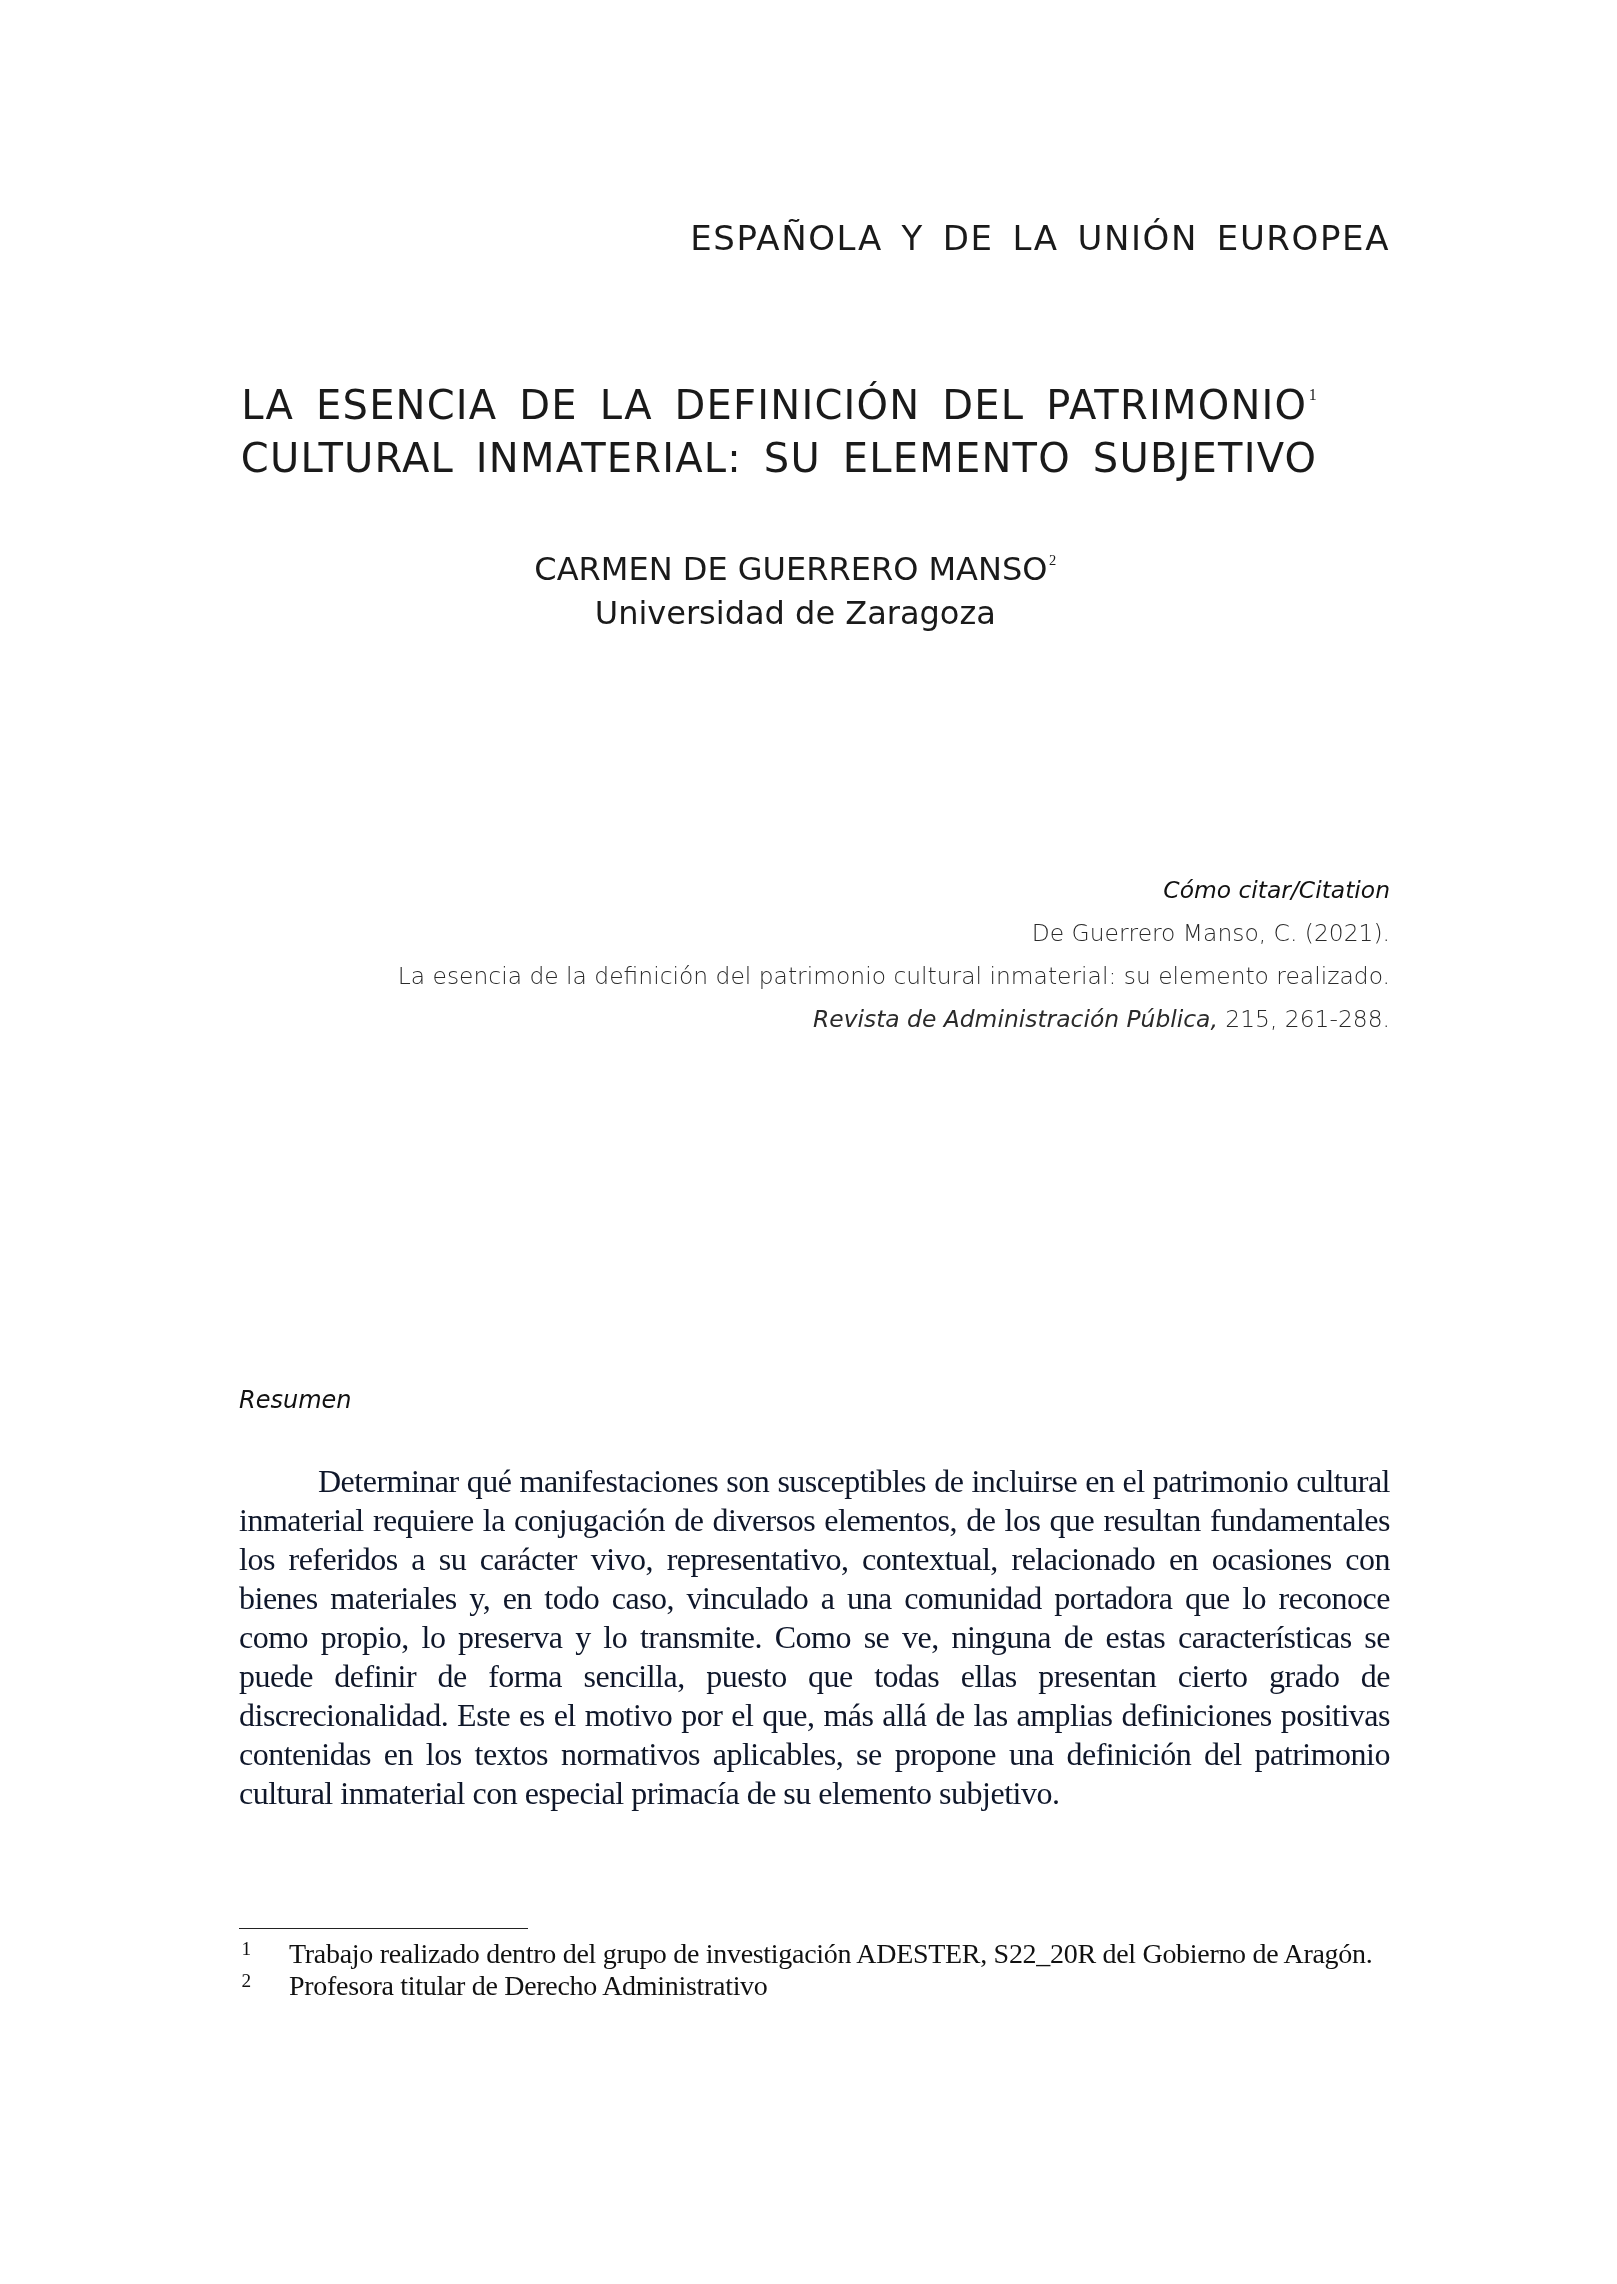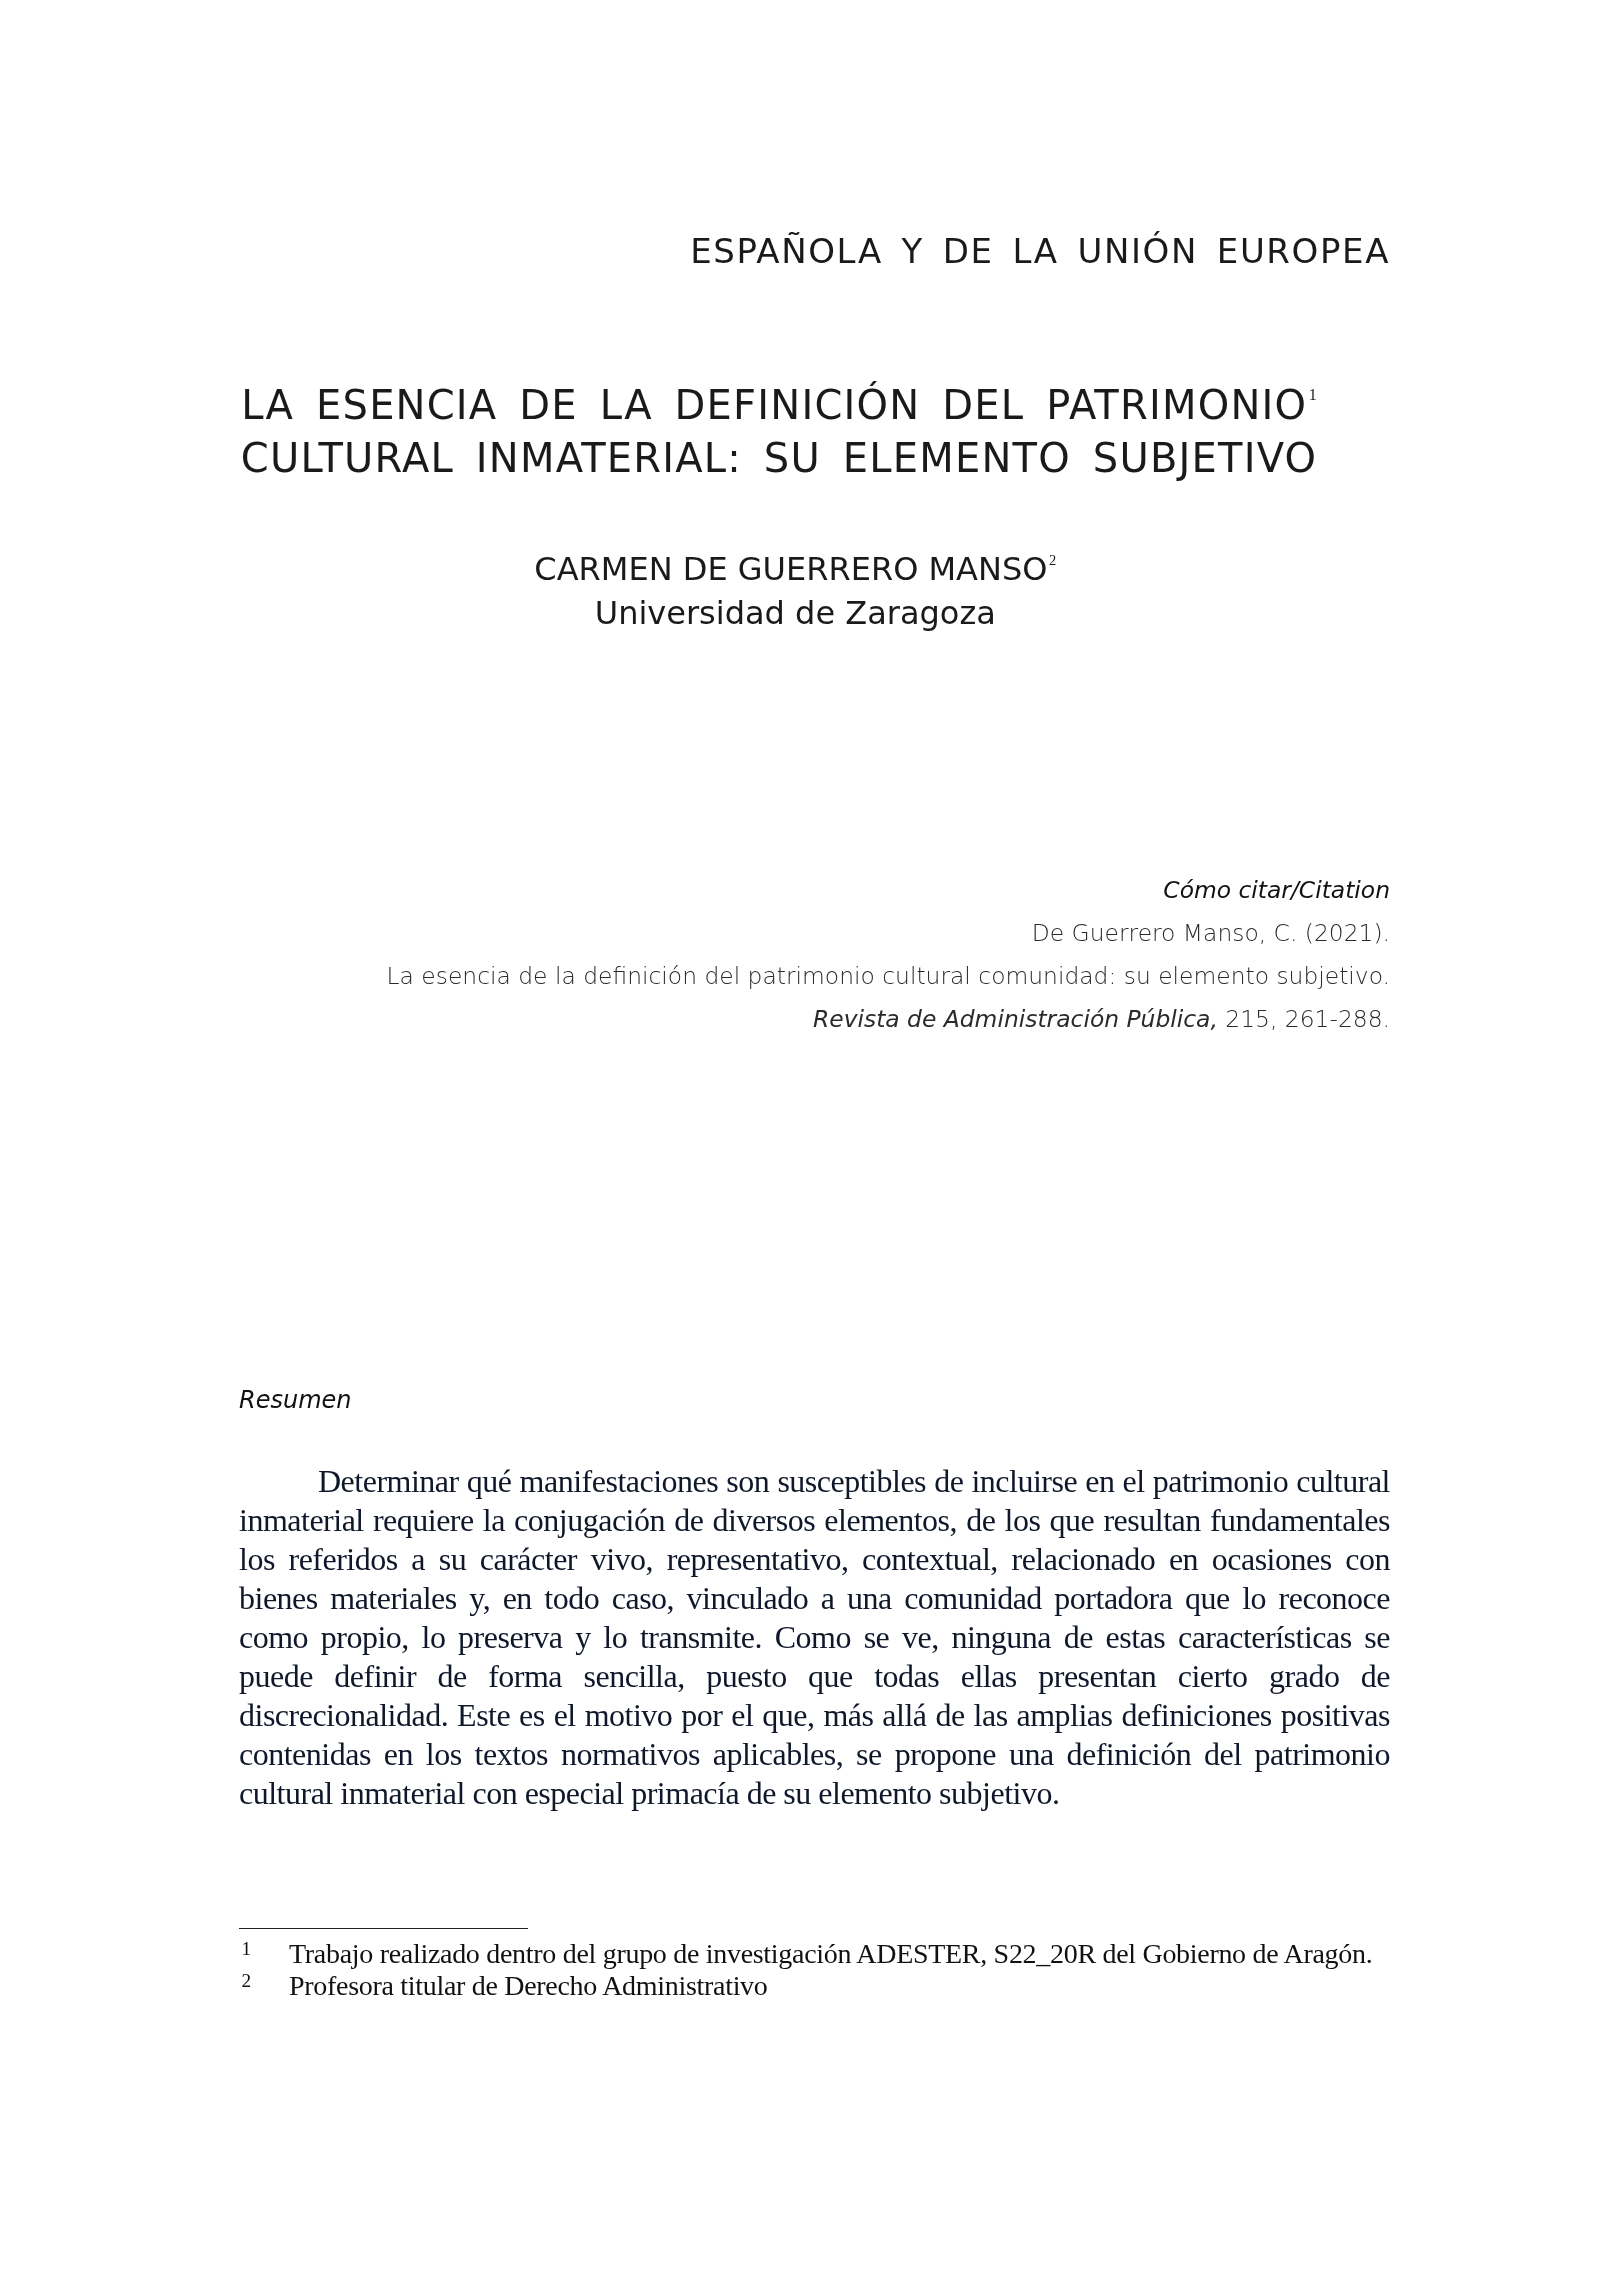--- a/index.html
+++ b/index.html
@@ -13,21 +13,21 @@
       position: relative;
       overflow: hidden;
       color: #1a1a1a;
     }
     .sans { font-family: "DejaVu Sans", "Liberation Sans", sans-serif; }
     .serif { font-family: "Liberation Serif", "DejaVu Serif", serif; }
 
     .running-head {
       position: absolute;
       right: 228px;
-      top: 231px;
+      top: 218px;
       font-size: 34px;
       letter-spacing: 1.6px;
       word-spacing: 6.4px;
       font-weight: normal;
       white-space: nowrap;
     }
 
     .title-block {
       position: absolute;
       left: 0;
@@ -156,21 +156,21 @@
 </div>
 
 <div class="author-block sans">
   <div class="author-name"><span>CARMEN DE GUERRERO MANSO</span><sup class="fn">2</sup></div>
   <div class="affiliation">Universidad de Zaragoza</div>
 </div>
 
 <div class="citation sans">
   <div class="line label">Cómo citar/Citation</div>
   <div class="line">De Guerrero Manso, C. (2021).</div>
-  <div class="line">La esencia de la definición del patrimonio cultural comunidad: su elemento subjetivo.</div>
+  <div class="line">La esencia de la definición del patrimonio cultural inmaterial: su elemento realizado.</div>
   <div class="line"><em>Revista de Administración Pública,</em><span> 215, 261-288.</span></div>
 </div>
 
 <div class="resumen-heading sans">Resumen</div>
 
 <p class="abstract serif">Determinar qué manifestaciones son susceptibles de incluirse en el patrimonio cultural inmaterial requiere la conjugación de diversos elementos, de los que resultan fundamentales los referidos a su carácter vivo, representativo, contextual, relacionado en ocasiones con bienes materiales y, en todo caso, vinculado a una comunidad portadora que lo reconoce como propio, lo preserva y lo transmite. Como se ve, ninguna de estas características se puede definir de forma sencilla, puesto que todas ellas presentan cierto grado de discrecionalidad. Este es el motivo por el que, más allá de las amplias definiciones positivas contenidas en los textos normativos aplicables, se propone una definición del patrimonio cultural inmaterial con especial primacía de su elemento subjetivo.</p>
 
 <div class="footnote-rule"></div>
 
 <div class="footnotes serif">

